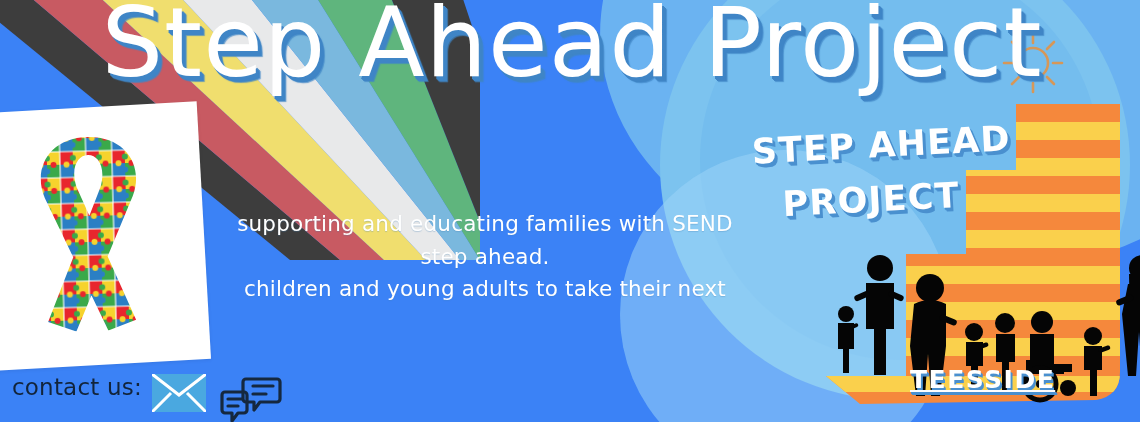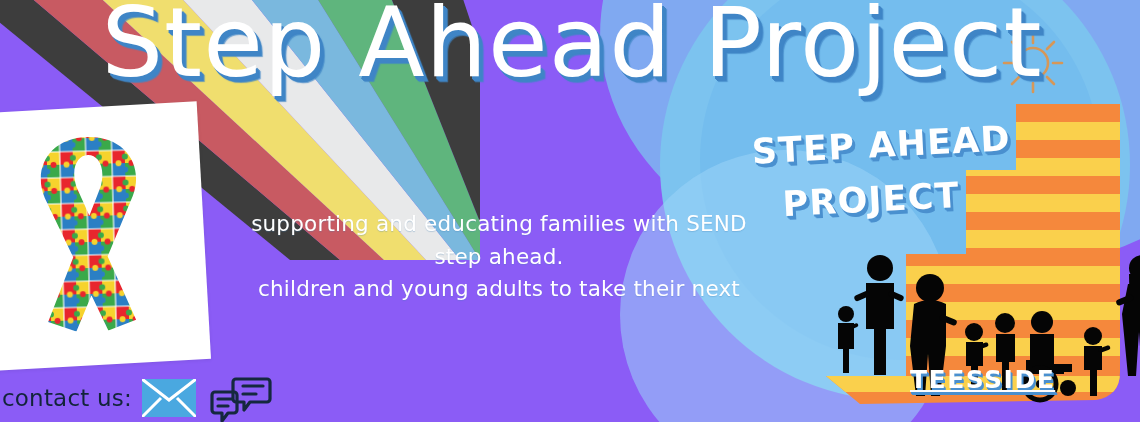--- a/index.html
+++ b/index.html
@@ -5,21 +5,21 @@
   html,body{margin:0;padding:0;}
   body{
     background:#8ecdf5;
     font-family:"DejaVu Sans", sans-serif;
   }
   #banner{
     position:relative;
     width:1140px;
     height:422px;
     overflow:hidden;
-    background:#8b5cf6;
+    background:#3b82f6;
   }
 
   
   .blob{position:absolute;border-radius:50%;pointer-events:none;}
   #blob-big{
     left:660px;top:-70px;width:470px;height:470px;
     background:#7cc3ef;
   }
   #blob-mid{
     left:700px;top:-40px;width:400px;height:400px;
@@ -76,21 +76,21 @@
   }
 
   
   #sun{
     position:absolute;left:1000px;top:30px;width:66px;height:66px;
     opacity:.85;
   }
 
   
   #tagline{
-    position:absolute;left:189px;top:208px;width:620px;
+    position:absolute;left:175px;top:208px;width:620px;
     text-align:center;
     color:#ffffff;
     font-family:"DejaVu Sans", sans-serif;
     font-size:21.5px;
     line-height:1.52;
     letter-spacing:.2px;
     text-shadow:0 1px 1px rgba(70,130,180,.30);
   }
   #tagline div{white-space:nowrap;}
 
@@ -131,22 +131,22 @@
     letter-spacing:1.5px;
     text-shadow:
        1px 2px 0 #4a90cf,
        2px 3px 0 #4a90cf;
     text-decoration: underline;
   }
 
   
   #contact-bar{
     position:absolute;left:0;top:374px;width:1140px;height:48px;
-    display:flex;align-items:center;
-    padding-left:2px;
+    display:flex;align-items:flex-start;
+    padding-left:12px;
     box-sizing:border-box;
   }
   .contact-text{
     color:#12243a;
     font-family:"DejaVu Sans", sans-serif;
     font-size:23px;
     letter-spacing:.2px;
     white-space:nowrap;
   }
   #envelope-icon{margin:0 14px 0 10px;display:block;}

